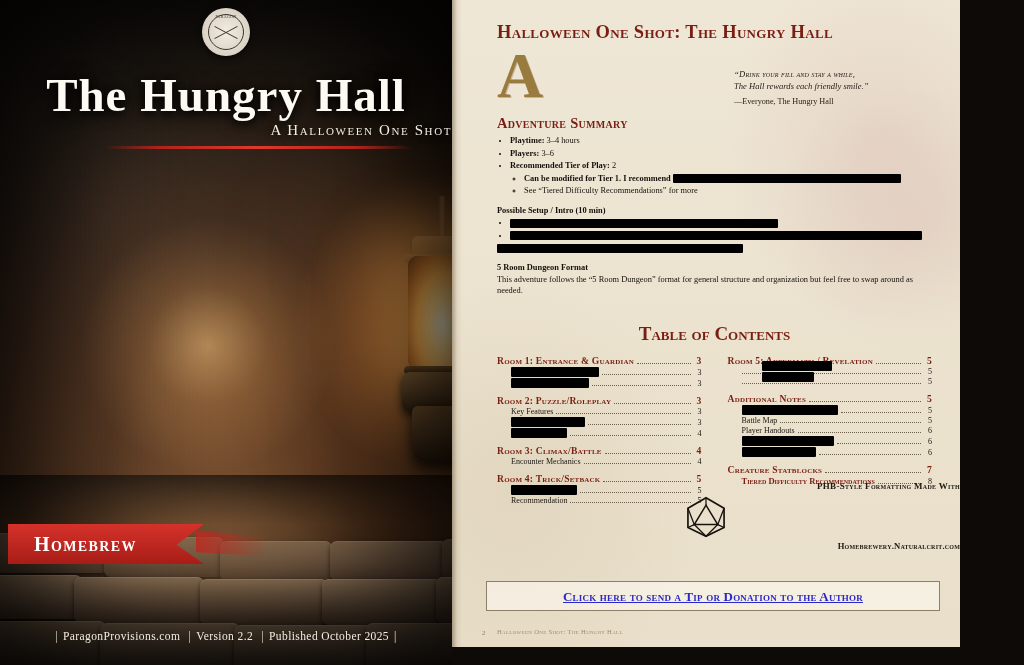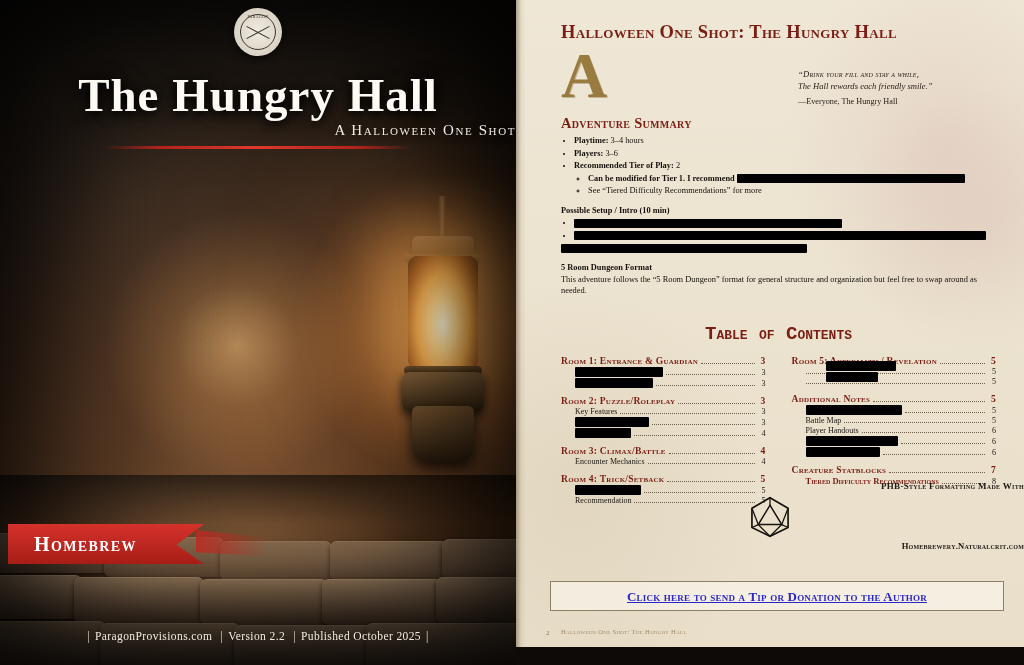--- a/index.html
+++ b/index.html
@@ -1,20 +1,20 @@
 <!DOCTYPE html>
 <html><head>
 <meta charset="utf-8">
 <style>
   html,body{margin:0;padding:0;background:#1b1b1b;}
   body{width:1024px;height:665px;overflow:hidden;font-family:"Liberation Serif",serif;}
   .page{position:relative;width:1024px;height:665px;display:flex;background:#0d0a08;}
 
   
-  .cover{position:relative;width:516px;height:665px;overflow:hidden;
+  .cover{position:relative;width:452px;height:665px;overflow:hidden;
     background:
       radial-gradient(circle at 46% 52%, rgba(255,198,120,0.55) 0%, rgba(255,170,80,0.22) 14%, rgba(120,60,20,0.08) 30%, rgba(0,0,0,0) 52%),
       radial-gradient(ellipse at 50% 88%, rgba(180,120,70,0.40) 0%, rgba(60,35,20,0.25) 40%, rgba(0,0,0,0) 70%),
       linear-gradient(180deg,#0b0907 0%,#120d09 18%,#241710 38%,#3a2315 55%,#51321c 72%,#3d2715 88%,#1b120b 100%);
   }
   .fog{position:absolute;inset:0;
     background:
       radial-gradient(ellipse at 24% 30%, rgba(210,180,150,0.10) 0%, rgba(0,0,0,0) 60%),
       radial-gradient(ellipse at 70% 22%, rgba(200,160,120,0.08) 0%, rgba(0,0,0,0) 55%),
       radial-gradient(ellipse at 35% 62%, rgba(255,210,160,0.07) 0%, rgba(0,0,0,0) 55%);
@@ -102,21 +102,21 @@
 
   ul.b{margin:2px 0 0 0;padding-left:13px;}
   ul.b li{font-size:8.4px;line-height:11.6px;color:#14100c;margin-bottom:1px;}
   ul.b ul{margin:1px 0 2px 0;padding-left:14px;}
   b{font-weight:bold;}
   .redact{display:inline-block;height:9px;background:#000;vertical-align:middle;border-radius:1px;}
   .sub-h{font-size:8.4px;font-weight:bold;color:#14100c;margin:9px 0 2px 0;}
   .para{font-size:8.4px;line-height:11.6px;color:#14100c;margin:2px 0 0 0;}
 
   
-  .toc-title{text-align:center;font-size:19px;font-variant:small-caps;font-weight:bold;color:#7a1d12;margin:26px 0 10px 0;font-family:Liberation Mono, monospace;}
+  .toc-title{text-align:center;font-size:19px;font-variant:small-caps;font-weight:bold;color:#7a1d12;margin:26px 0 10px 0;}
   .toc{display:flex;gap:26px;}
   .toc-col{flex:1;}
   .toc-h{font-size:9.6px;font-variant:small-caps;font-weight:bold;color:#7a1d12;letter-spacing:.2px;
      display:flex;align-items:flex-end;gap:3px;margin-top:7px;}
   .toc-h:first-child{margin-top:0;}
   .toc-row{display:flex;align-items:flex-end;gap:3px;font-size:8px;color:#1a1510;margin-top:1px;}
   .toc-row.ind{padding-left:14px;}
   .toc-lbl{white-space:nowrap;}
   .toc-lbl.sc2{font-variant:small-caps;font-weight:bold;color:#7a1d12;font-size:9.6px;font-family:Liberation Serif, serif;}
   .dots{flex:1;border-bottom:1px dotted #6b5f4c;margin-bottom:2px;min-width:8px;}

